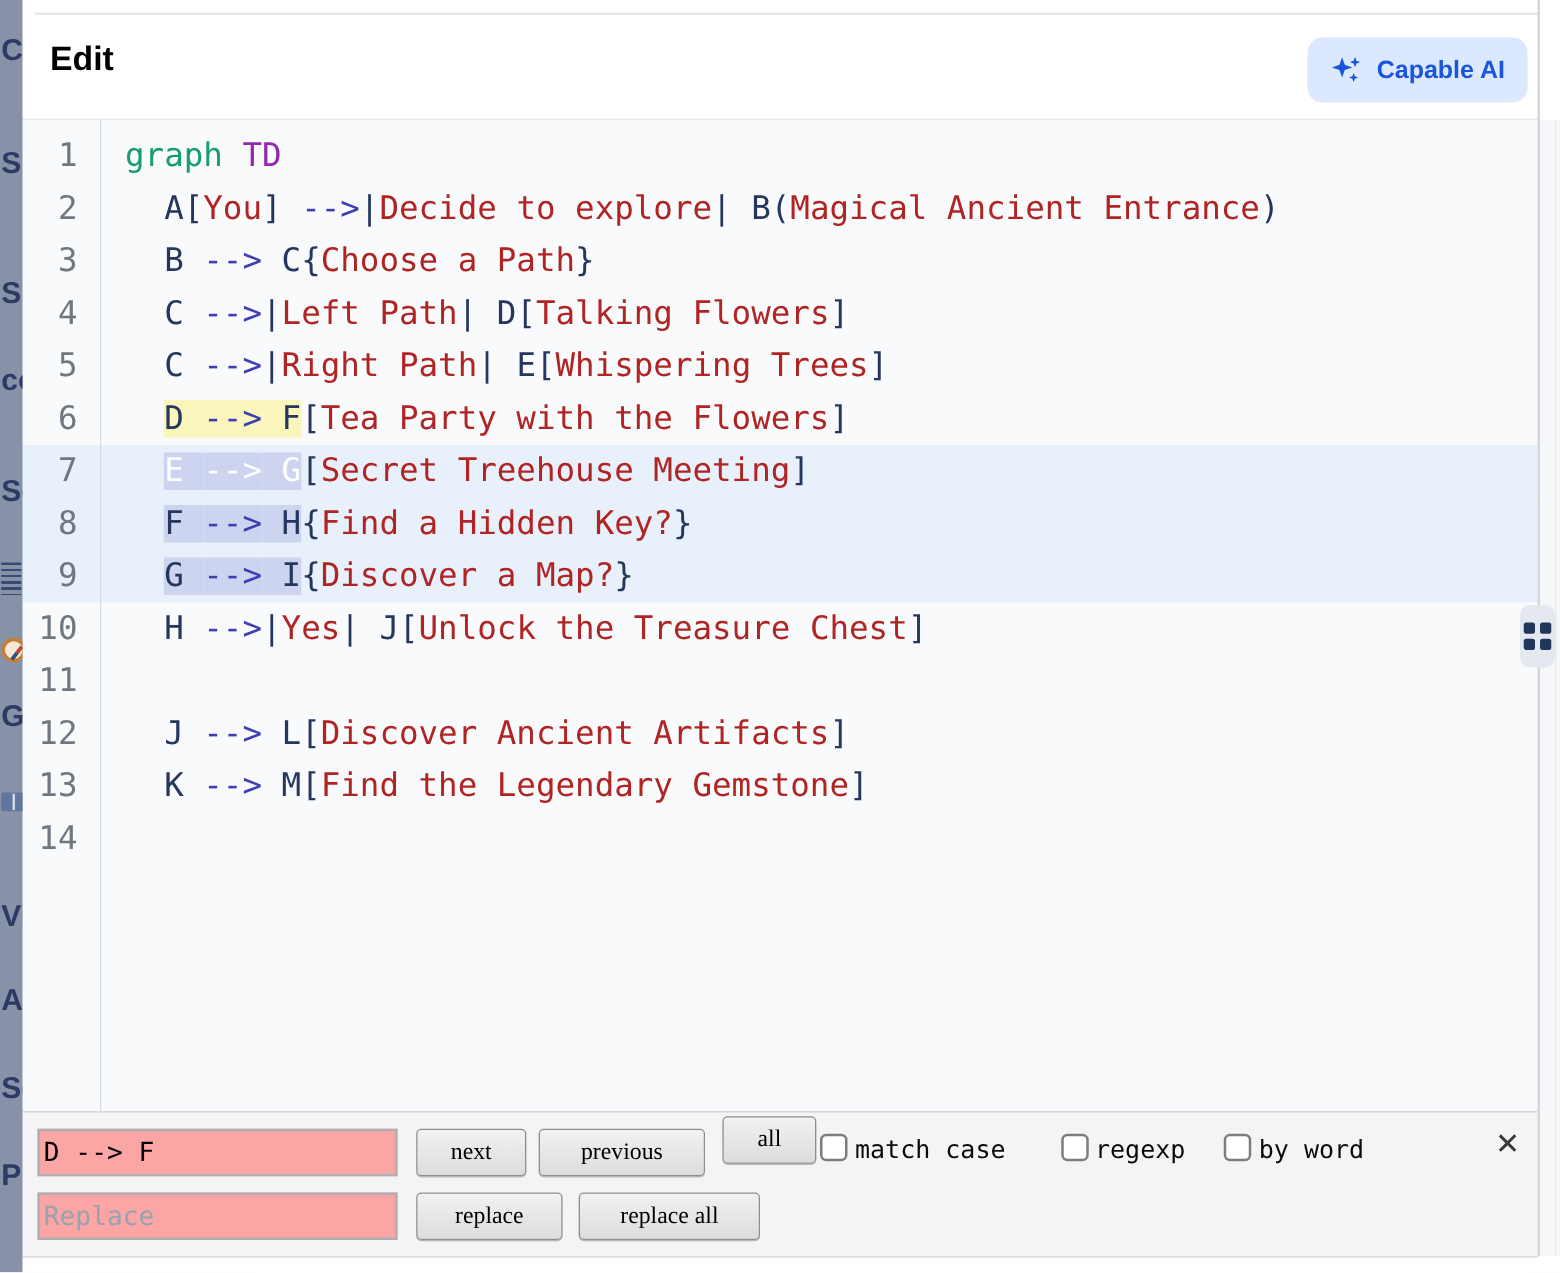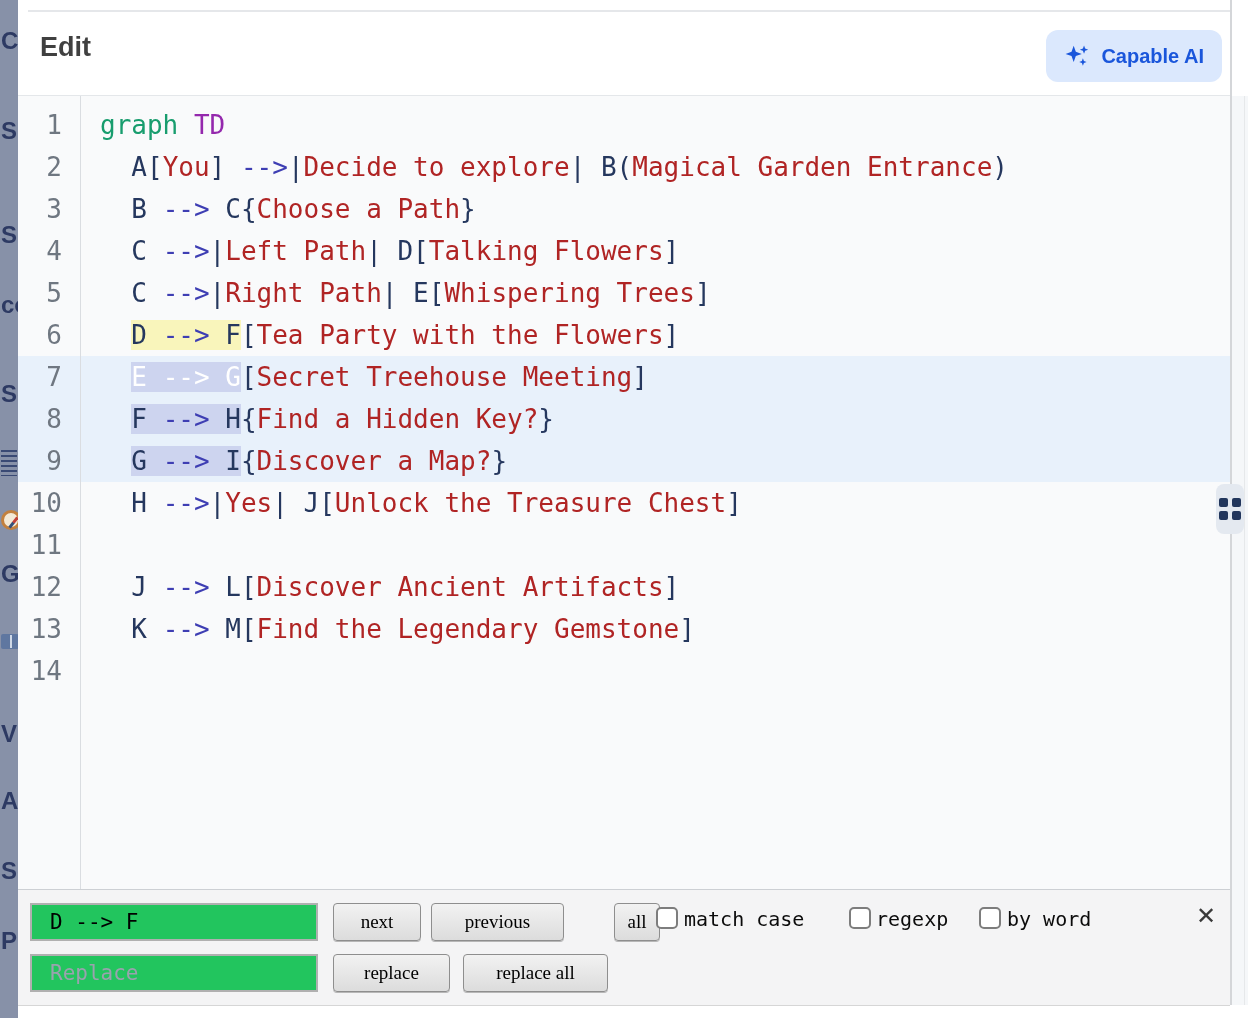--- a/index.html
+++ b/index.html
@@ -12,21 +12,21 @@
   .sbi-lines{width:16px;height:26px;background:repeating-linear-gradient(#3a4a74 0 2px,transparent 2px 5px);}
   .sbi-compass{width:20px;height:20px;border-radius:50%;border:3px solid #c2803e;background:#f3e9d6;box-sizing:border-box;}
   .sbi-compass::after{content:"";position:absolute;left:8px;top:3px;width:3px;height:13px;
       background:linear-gradient(#c04038 50%,#35507a 50%);transform:rotate(38deg);}
   .sbi-book{width:22px;height:15px;background:#5f77a0;border-radius:2px 7px 7px 2px;}
   .sbi-book::after{content:"";position:absolute;left:9px;top:1px;width:2px;height:13px;background:#cfd8e6;}
 
   
   .modal{position:absolute;left:18px;top:0;width:1230px;height:1018px;background:#fff;}
   .top-hairline{position:absolute;left:10px;right:0;top:10px;height:2px;background:#e5e7ea;}
-  .page-title{position:absolute;left:22px;top:32px;font-size:27px;font-weight:700;color:#404040;}
+  .page-title{position:absolute;left:22px;top:32px;font-size:27px;font-weight:700;color:#000000;}
   .ai-btn{position:absolute;right:26px;top:30px;height:52px;padding:0 18px;border-radius:12px;
       background:var(--ai-button-bg,#dbe8fd);display:flex;align-items:center;gap:10px;border:none;cursor:pointer;}
   .ai-btn .lbl{font-size:20px;font-weight:600;color:var(--accent-blue,#1a56db);}
   .header-border{position:absolute;left:0;top:95px;width:1230px;height:1px;background:#e4e7ea;}
 
   
   .editor{position:absolute;left:0;top:96px;width:1212px;height:793px;background:#f9fafb;
       overflow:hidden;padding-top:8px;box-sizing:border-box;}
   .gutter-line{position:absolute;left:62px;top:96px;width:1px;height:793px;background:#dadde1;z-index:2;}
   .crow{display:flex;height:42px;line-height:42px;white-space:pre;
@@ -51,21 +51,21 @@
   .right-pane .vline{position:absolute;left:12px;top:96px;width:1px;height:909px;background:#e6e8ea;}
   .drag-handle{position:absolute;left:1216px;top:484px;width:28px;height:50px;border-radius:8px;
       background:#e4e9f0;z-index:6;display:grid;grid-template-columns:9px 9px;grid-template-rows:9px 9px;
       gap:4px;place-content:center;cursor:col-resize;}
   .drag-handle i{background:#22365c;border-radius:2px;}
 
   
   .spanel{position:absolute;left:0;top:889px;width:1212px;height:117px;background:#f4f4f5;
       border-top:1px solid #cdd0d4;border-bottom:1px solid #d6d6d6;box-sizing:border-box;}
   .spanel input[type=text]{position:absolute;left:12px;width:288px;height:38px;box-sizing:border-box;
-      border:2px solid #b0b0b0;background:#22c55e;padding:0 18px;color:#000;
+      border:2px solid #b0b0b0;background:#fca5a5;padding:0 3px;color:#000;
       font-family:"DejaVu Sans Mono","Liberation Mono",monospace;font-size:21px;}
   .spanel input::placeholder{color:#9aa2ae;}
   .sbtn{position:absolute;height:38px;font-size:19px;color:#000;background:linear-gradient(180deg,#f2f2f2,#dcdcdc);
       border:1px solid #8e8e8e;border-radius:4px;box-shadow:0 1px 0 rgba(0,0,0,0.25);
       font-family:Liberation Serif, serif;cursor:pointer;}
   .cb{position:absolute;width:22px;height:22px;border:2px solid #7d7d7d;border-radius:5px;background:#fff;
       box-sizing:border-box;cursor:pointer;}
   .cblbl{position:absolute;top:905px;font-family:"DejaVu Sans Mono","Liberation Mono",monospace;
       font-size:20px;color:#0b0b0b;line-height:28px;}
   .close-x{position:absolute;left:1184px;top:900px;font-size:24px;color:#3a3a3a;cursor:pointer;
@@ -105,41 +105,41 @@
           <path fill="#1a56db" d="M16.8 13.6l.9 2.4 2.4.9-2.4.9-.9 2.4-.9-2.4-2.4-.9 2.4-.9z"></path>
         </svg>
       </span>
       <span class="lbl">Capable AI</span>
     </button>
 
     <div class="header-border"></div>
 
     <div class="editor">
         <div class="crow"><div class="lnum">1</div><div class="ccode"><span class="tk-g">graph</span><span class="tk-x"> </span><span class="tk-p">TD</span></div></div>
-        <div class="crow"><div class="lnum">2</div><div class="ccode"><span class="tk-n">  A[</span><span class="tk-r">You</span><span class="tk-n">] </span><span class="tk-a">--&gt;</span><span class="tk-n">|</span><span class="tk-r">Decide to explore</span><span class="tk-n">| B(</span><span class="tk-r">Magical Garden Entrance</span><span class="tk-n">)</span></div></div>
+        <div class="crow"><div class="lnum">2</div><div class="ccode"><span class="tk-n">  A[</span><span class="tk-r">You</span><span class="tk-n">] </span><span class="tk-a">--&gt;</span><span class="tk-n">|</span><span class="tk-r">Decide to explore</span><span class="tk-n">| B(</span><span class="tk-r">Magical Ancient Entrance</span><span class="tk-n">)</span></div></div>
         <div class="crow"><div class="lnum">3</div><div class="ccode"><span class="tk-n">  B </span><span class="tk-a">--&gt;</span><span class="tk-n"> C{</span><span class="tk-r">Choose a Path</span><span class="tk-n">}</span></div></div>
         <div class="crow"><div class="lnum">4</div><div class="ccode"><span class="tk-n">  C </span><span class="tk-a">--&gt;</span><span class="tk-n">|</span><span class="tk-r">Left Path</span><span class="tk-n">| D[</span><span class="tk-r">Talking Flowers</span><span class="tk-n">]</span></div></div>
         <div class="crow"><div class="lnum">5</div><div class="ccode"><span class="tk-n">  C </span><span class="tk-a">--&gt;</span><span class="tk-n">|</span><span class="tk-r">Right Path</span><span class="tk-n">| E[</span><span class="tk-r">Whispering Trees</span><span class="tk-n">]</span></div></div>
         <div class="crow"><div class="lnum">6</div><div class="ccode"><span class="tk-x">  </span><span class="tk-n hl-y">D </span><span class="tk-a hl-y">--&gt;</span><span class="tk-n hl-y"> F</span><span class="tk-n">[</span><span class="tk-r">Tea Party with the Flowers</span><span class="tk-n">]</span></div></div>
         <div class="crow sel"><div class="lnum">7</div><div class="ccode"><span class="tk-x">  </span><span class="tk-w hl-l">E </span><span class="tk-w hl-l">--&gt;</span><span class="tk-w hl-l"> G</span><span class="tk-n">[</span><span class="tk-r">Secret Treehouse Meeting</span><span class="tk-n">]</span></div></div>
         <div class="crow sel"><div class="lnum">8</div><div class="ccode"><span class="tk-x">  </span><span class="tk-n hl-l">F </span><span class="tk-a hl-l">--&gt;</span><span class="tk-n hl-l"> H</span><span class="tk-n">{</span><span class="tk-r">Find a Hidden Key?</span><span class="tk-n">}</span></div></div>
         <div class="crow sel"><div class="lnum">9</div><div class="ccode"><span class="tk-x">  </span><span class="tk-n hl-l">G </span><span class="tk-a hl-l">--&gt;</span><span class="tk-n hl-l"> I</span><span class="tk-n">{</span><span class="tk-r">Discover a Map?</span><span class="tk-n">}</span></div></div>
         <div class="crow"><div class="lnum">10</div><div class="ccode"><span class="tk-n">  H </span><span class="tk-a">--&gt;</span><span class="tk-n">|</span><span class="tk-r">Yes</span><span class="tk-n">| J[</span><span class="tk-r">Unlock the Treasure Chest</span><span class="tk-n">]</span></div></div>
         <div class="crow"><div class="lnum">11</div></div>
         <div class="crow"><div class="lnum">12</div><div class="ccode"><span class="tk-n">  J </span><span class="tk-a">--&gt;</span><span class="tk-n"> L[</span><span class="tk-r">Discover Ancient Artifacts</span><span class="tk-n">]</span></div></div>
         <div class="crow"><div class="lnum">13</div><div class="ccode"><span class="tk-n">  K </span><span class="tk-a">--&gt;</span><span class="tk-n"> M[</span><span class="tk-r">Find the Legendary Gemstone</span><span class="tk-n">]</span></div></div>
         <div class="crow"><div class="lnum">14</div><div class="ccode"></div></div>
       </div>
     <div class="gutter-line"></div>
 
     <div class="spanel">
       <input type="text" style="top: 13px;" value="D --&gt; F">
       <button class="sbtn" style="left:315px;top:13px;width:88px;">next</button>
       <button class="sbtn" style="left:413px;top:13px;width:133px;">previous</button>
-      <button class="sbtn" style="left:560px;top:13px;width:46px;margin-left:36px;">all</button>
+      <button class="sbtn" style="left:560px;top:3px;width:75px;">all</button>
 
       <span class="cb" style="left:638px;top:17px;"></span>
       <span class="cblbl" style="left:666px;top:15px;">match case</span>
       <span class="cb" style="left:831px;top:17px;"></span>
       <span class="cblbl" style="left:858px;top:15px;">regexp</span>
       <span class="cb" style="left:961px;top:17px;"></span>
       <span class="cblbl" style="left:989px;top:15px;">by word</span>
 
       <button class="close-x" style="position:absolute;left:1172px;top:11px;">✕</button>
 

